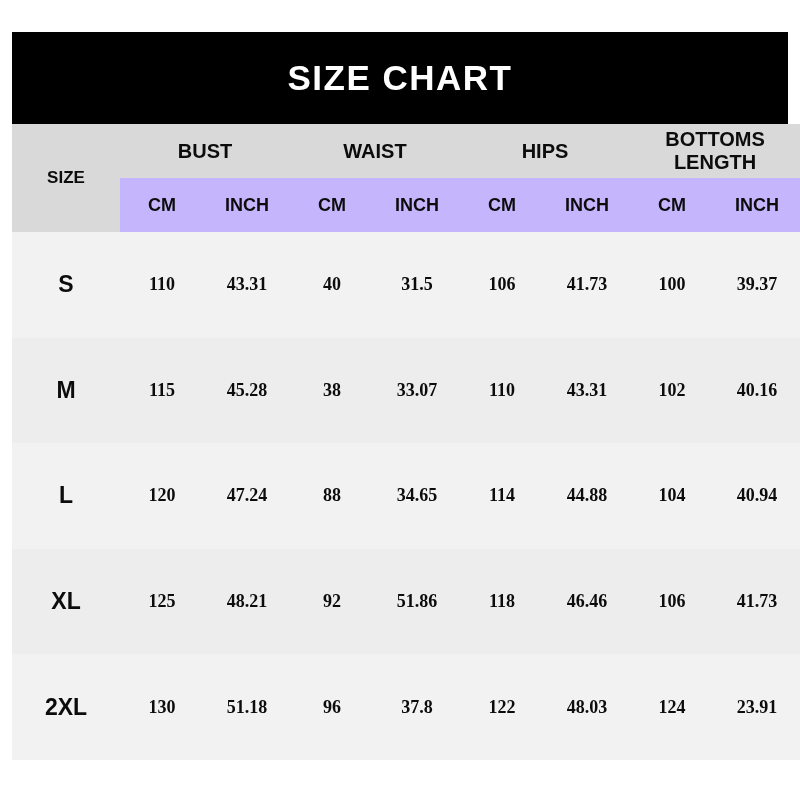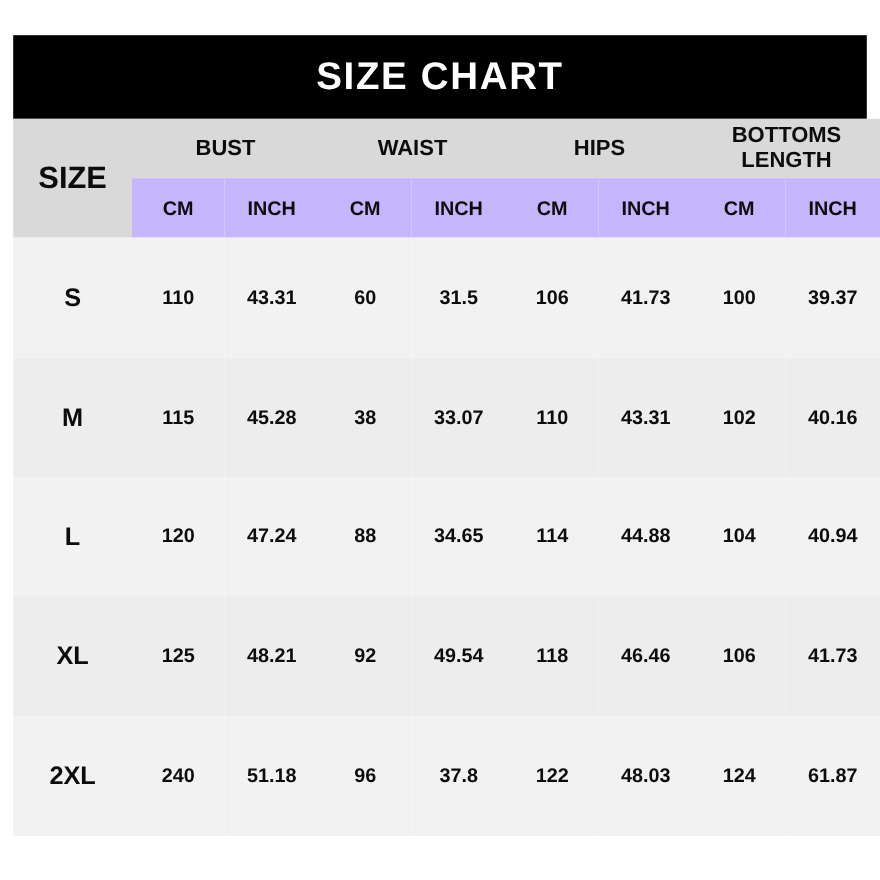--- a/index.html
+++ b/index.html
@@ -18,21 +18,21 @@
     width: 800px;
     height: 800px;
     background: #ffffff;
     box-sizing: border-box;
     padding: 32px 12px 40px 12px;
     display: flex;
     flex-direction: column;
   }
   .title-bar {
     background: #000000;
-    height: 76px;
+    height: 92px;
     display: flex;
     align-items: center;
     justify-content: center;
     flex: 0 0 auto;
     text-decoration: underline;
   }
   .title-bar .title {
     color: #ffffff;
     font-size: 35px;
     font-weight: bold;
@@ -54,36 +54,37 @@
   }
   
   .hdr-group {
     background: #d9d9d9;
     font-size: 20px;
     height: 54px;
     line-height: 1.15;
   }
   .hdr-size {
     background: #d9d9d9;
-    font-size: 28px;
+    font-size: 17px;
     height: 108px;
   }
   .hdr-unit {
     background: #c4b5fd;
     font-size: 18px;
     height: 54px;
   }
   
   .row-a td { background: #f2f2f2; }
   .row-b td { background: #ededed; }
   .cell-size {
     font-size: 23px;
   }
   .cell-val {
     font-size: 18px;
+    font-family: Liberation Serif, serif;
   }
   tbody tr { height: 94px; }
   col.c-size  { width: 108px; }
   col.c-num   { width: 84px; }
   col.c-inch  { width: 86px; }
 </style>
 </head>
 <body>
 
 <div class="page">
@@ -121,21 +122,21 @@
         <th class="hdr-unit">INCH</th>
         <th class="hdr-unit">CM</th>
         <th class="hdr-unit">INCH</th>
       </tr>
     </thead>
     <tbody>
       <tr class="row-a">
         <td class="cell-size">S</td>
         <td class="cell-val">110</td>
         <td class="cell-val">43.31</td>
-        <td class="cell-val">60</td>
+        <td class="cell-val">40</td>
         <td class="cell-val">31.5</td>
         <td class="cell-val">106</td>
         <td class="cell-val">41.73</td>
         <td class="cell-val">100</td>
         <td class="cell-val">39.37</td>
       </tr>
       <tr class="row-b">
         <td class="cell-size">M</td>
         <td class="cell-val">115</td>
         <td class="cell-val">45.28</td>
@@ -155,33 +156,33 @@
         <td class="cell-val">114</td>
         <td class="cell-val">44.88</td>
         <td class="cell-val">104</td>
         <td class="cell-val">40.94</td>
       </tr>
       <tr class="row-b">
         <td class="cell-size">XL</td>
         <td class="cell-val">125</td>
         <td class="cell-val">48.21</td>
         <td class="cell-val">92</td>
-        <td class="cell-val">49.54</td>
+        <td class="cell-val">51.86</td>
         <td class="cell-val">118</td>
         <td class="cell-val">46.46</td>
         <td class="cell-val">106</td>
         <td class="cell-val">41.73</td>
       </tr>
       <tr class="row-a">
         <td class="cell-size">2XL</td>
-        <td class="cell-val">240</td>
+        <td class="cell-val">130</td>
         <td class="cell-val">51.18</td>
         <td class="cell-val">96</td>
         <td class="cell-val">37.8</td>
         <td class="cell-val">122</td>
         <td class="cell-val">48.03</td>
         <td class="cell-val">124</td>
-        <td class="cell-val">61.87</td>
+        <td class="cell-val">23.91</td>
       </tr>
     </tbody>
   </table>
 
 </div>
 
 </body></html>

